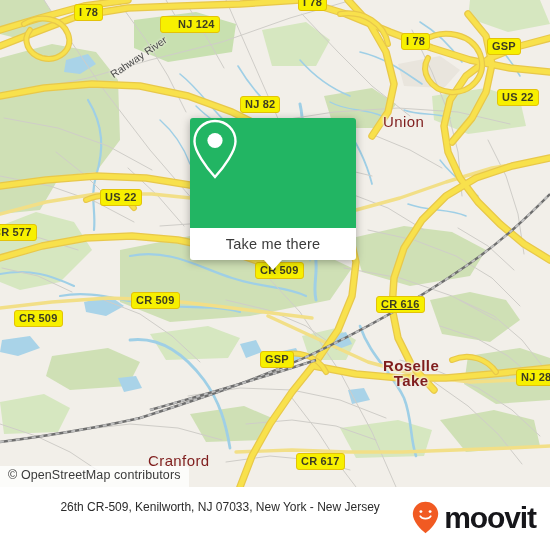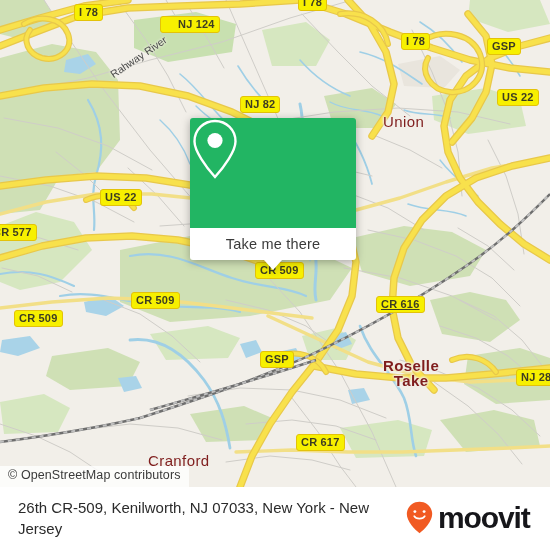--- a/index.html
+++ b/index.html
@@ -88,24 +88,25 @@
   }
 
   
   #footer{
     position:absolute;left:0;top:487px;width:550px;height:63px;
     background:#ffffff;
     display:flex;align-items:flex-start;
   }
   #footer-title{
     flex:1;
-    padding:10px 0 0 18px;
-    font-size:15px;color:#2b2b2b;
+    padding:10px 0 0 28px;
+    font-size:12px;color:#2b2b2b;
     line-height:21px;
     max-width:388px;
+    text-align:center;
   }
   #brand{
     display:flex;align-items:center;
     padding:14px 14px 0 0;
     gap:5px;
   }
   #brand-word{
     font-size:30px;font-weight:bold;color:#16161a;
     letter-spacing:-1.1px;line-height:30px;
   }
@@ -325,21 +326,21 @@
     <div class="shield" style="left:240px;top:96px;">NJ 82</div>
     <div class="shield" style="left:497px;top:89px;">US 22</div>
     <div class="shield" style="left:100px;top:189px;">US 22</div>
     <div class="shield" style="left:-12px;top:224px;">CR 577</div>
     <div class="shield" style="left:255px;top:262px;">CR 509</div>
     <div class="shield" style="left:131px;top:292px;">CR 509</div>
     <div class="shield" style="left:14px;top:310px;">CR 509</div>
     <div class="shield" style="left:376px;top:296px;text-decoration:underline;">CR 616</div>
     <div class="shield" style="left:260px;top:351px;">GSP</div>
     <div class="shield" style="left:516px;top:369px;">NJ 28</div>
-    <div class="shield" style="left:296px;top:434px;">CR 617</div>
+    <div class="shield" style="left:296px;top:453px;">CR 617</div>
 
     <div id="popup">
       <div id="popup-green">
         <svg width="50" height="62" viewBox="0 0 50 62">
           <path d="M25 3 C13.5 3 4.5 12 4.5 23.4 C4.5 33 16 49 25 59 C34 49 45.5 33 45.5 23.4 C45.5 12 36.5 3 25 3 Z" fill="none" stroke="#ffffff" stroke-width="2.4"></path>
           <circle cx="25" cy="22.5" r="7.6" fill="#ffffff"></circle>
         </svg>
       </div>
       <div id="popup-foot">
         <span>Take me there</span>

